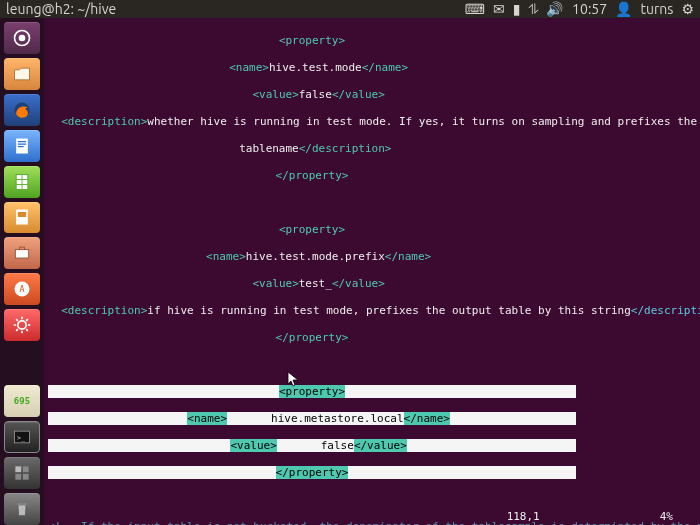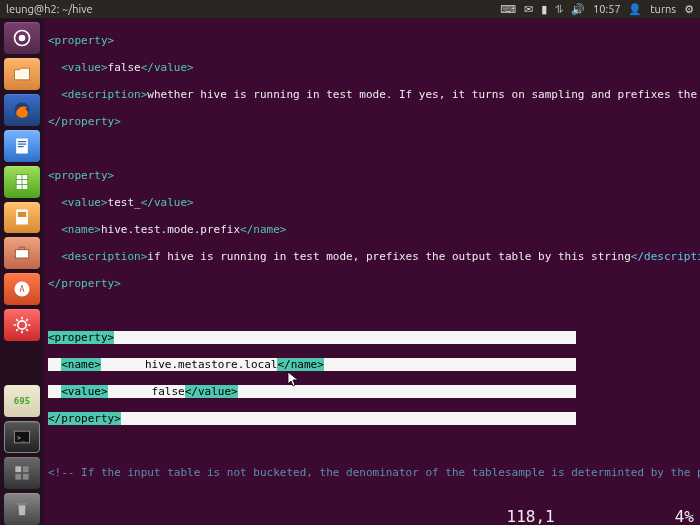--- a/index.html
+++ b/index.html
@@ -7,21 +7,21 @@
     width: 700px; height: 525px;
     background: #3C0A30;
     font-family: "DejaVu Sans Mono", monospace;
     font-size: 11px;
     overflow: hidden;
     position: relative;
   }
   .topbar {
     height: 18px; background: #2a2622;
     color: #d8d4cf; display: flex; align-items: center;
-    padding: 8px 6px; font-family: "Ubuntu", sans-serif; font-size: 11px;
+    padding: 8px 6px; font-family: "Ubuntu", sans-serif; font-size: 14px;
     justify-content: space-between;
   }
   .topbar .left { }
   .topbar .right { display: flex; gap: 8px; align-items: center; }
   .topbar .right span { display: inline-flex; align-items: center; }
   .launcher {
     position: absolute; left: 0; top: 18px; width: 44px;
     height: 507px; background: rgba(20,18,22,0.55);
     display: flex; flex-direction: column; align-items: center;
     padding-top: 4px; gap: 4px;
@@ -45,34 +45,35 @@
   .term { background: linear-gradient(#555,#222); color:#eee; border:1px solid #888;}
   .ws { background: linear-gradient(#6a6a6a,#333); }
   .trash { background: linear-gradient(#888,#444); color:#ddd;}
   .licon svg { width: 20px; height: 20px; }
   .editor {
     position: absolute; left: 44px; top: 18px;
     width: 536px; height: 490px;
     color: #ddd; padding: 2px 4px;
     line-height: 13.5px;
     white-space: pre;
+    text-align: center;
   }
   .c-tag { color: #4ec9b0; }
   .c-txt { color: #eee; }
   .c-cmt { color: #5a8fae; }
   .c-end { color: #5bc9e0; }
   .sel { background: #f5f5f5; }
   .sel .c-tag { background: #4ec9b0; color:#000; }
   .sel .c-txt { color:#000;margin-left:44px; }
   .bl { display:block; }
   .status {
     position: absolute; left:44px; bottom:0;
     width:656px; height:17px; color:#eee;
-    font-family:"DejaVu Sans Mono",monospace; font-size:16px;
-    display:flex; justify-content:flex-end; padding-right:6px; align-items:center;
+    font-family:"DejaVu Sans Mono",monospace; font-size:11px;
+    display:flex; justify-content:flex-end; padding-right:27px; align-items:center;
   }
   .status .pos { margin-right: 120px; }
   .cursor {
     position: absolute;
     left: 287px; top: 371px;
     width: 12px; height: 16px;
     color: #fff;
   }
 </style>
 </head>
@@ -170,27 +171,29 @@
   <div class="licon trash">
       <svg viewBox="0 0 24 24">
         <path d="M7 7h10l-1 13H8z" fill="#bbb" stroke="#555"></path>
         <rect x="6" y="5" width="12" height="2" fill="#888"></rect>
       </svg>
     </div>
 </div>
 
 <div class="editor">
 <span class="bl"><span class="c-tag">&lt;property&gt;</span></span>
+<span class="bl">  <span class="c-tag">&lt;name&gt;</span><span class="c-txt">hive.test.mode</span><span class="c-tag">&lt;/name&gt;</span></span>
 <span class="bl">  <span class="c-tag">&lt;value&gt;</span><span class="c-txt">false</span><span class="c-tag">&lt;/value&gt;</span></span>
 <span class="bl">  <span class="c-tag">&lt;description&gt;</span><span class="c-txt">whether hive is running in test mode. If yes, it turns on sampling and prefixes the output</span></span>
+<span class="bl"><span class="c-txt"> tablename</span><span class="c-tag">&lt;/description&gt;</span></span>
 <span class="bl"><span class="c-tag">&lt;/property&gt;</span></span>
 <span class="bl"> </span>
 <span class="bl"><span class="c-tag">&lt;property&gt;</span></span>
+<span class="bl">  <span class="c-tag">&lt;name&gt;</span><span class="c-txt">hive.test.mode.prefix</span><span class="c-tag">&lt;/name&gt;</span></span>
 <span class="bl">  <span class="c-tag">&lt;value&gt;</span><span class="c-txt">test_</span><span class="c-tag">&lt;/value&gt;</span></span>
-<span class="bl">  <span class="c-tag">&lt;name&gt;</span><span class="c-txt">hive.test.mode.prefix</span><span class="c-tag">&lt;/name&gt;</span></span>
 <span class="bl">  <span class="c-tag">&lt;description&gt;</span><span class="c-txt">if hive is running in test mode, prefixes the output table by this string</span><span class="c-end">&lt;/description&gt;</span></span>
 <span class="bl"><span class="c-tag">&lt;/property&gt;</span></span>
 <span class="bl"> </span>
 <span class="bl sel"><span class="c-tag">&lt;property&gt;</span></span>
 <span class="bl sel">  <span class="c-tag">&lt;name&gt;</span><span class="c-txt">hive.metastore.local</span><span class="c-tag">&lt;/name&gt;</span></span>
 <span class="bl sel">  <span class="c-tag">&lt;value&gt;</span><span class="c-txt">false</span><span class="c-tag">&lt;/value&gt;</span></span>
 <span class="bl sel"><span class="c-tag">&lt;/property&gt;</span></span>
 <span class="bl"> </span>
 <span class="bl"><span class="c-cmt">&lt;!-- If the input table is not bucketed, the denominator of the tablesample is determinted by the paramete</span></span>
 

